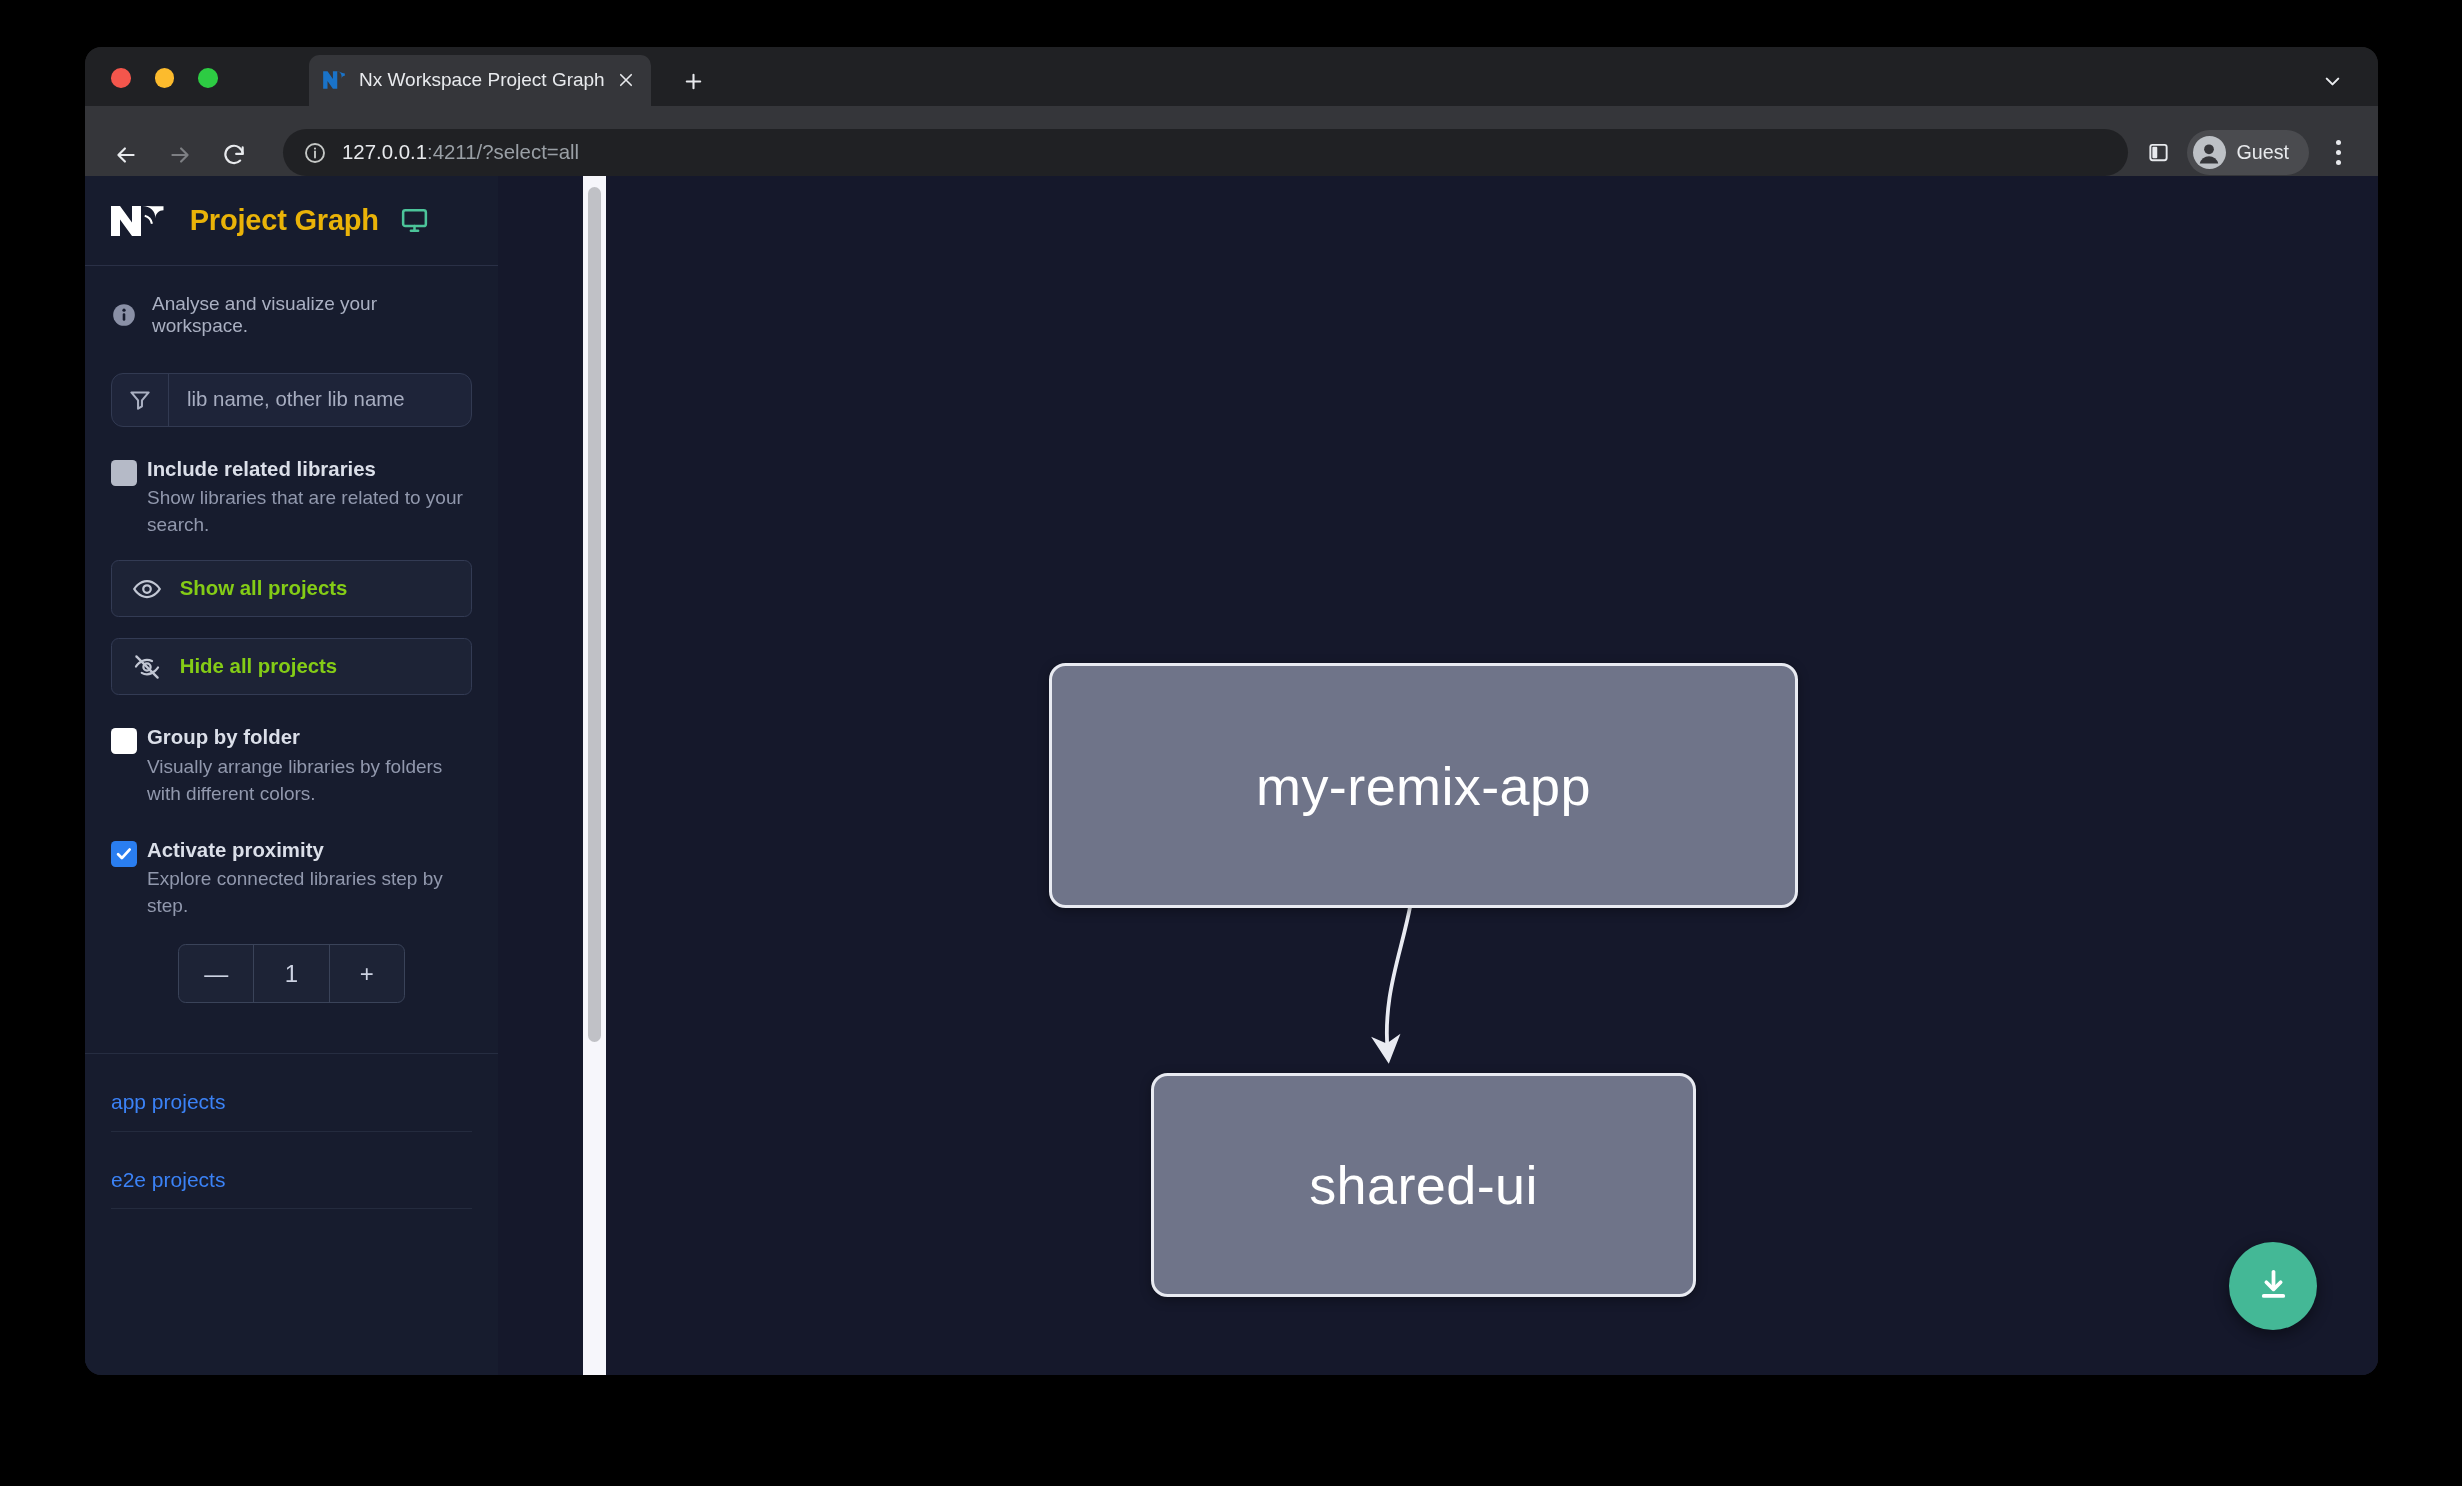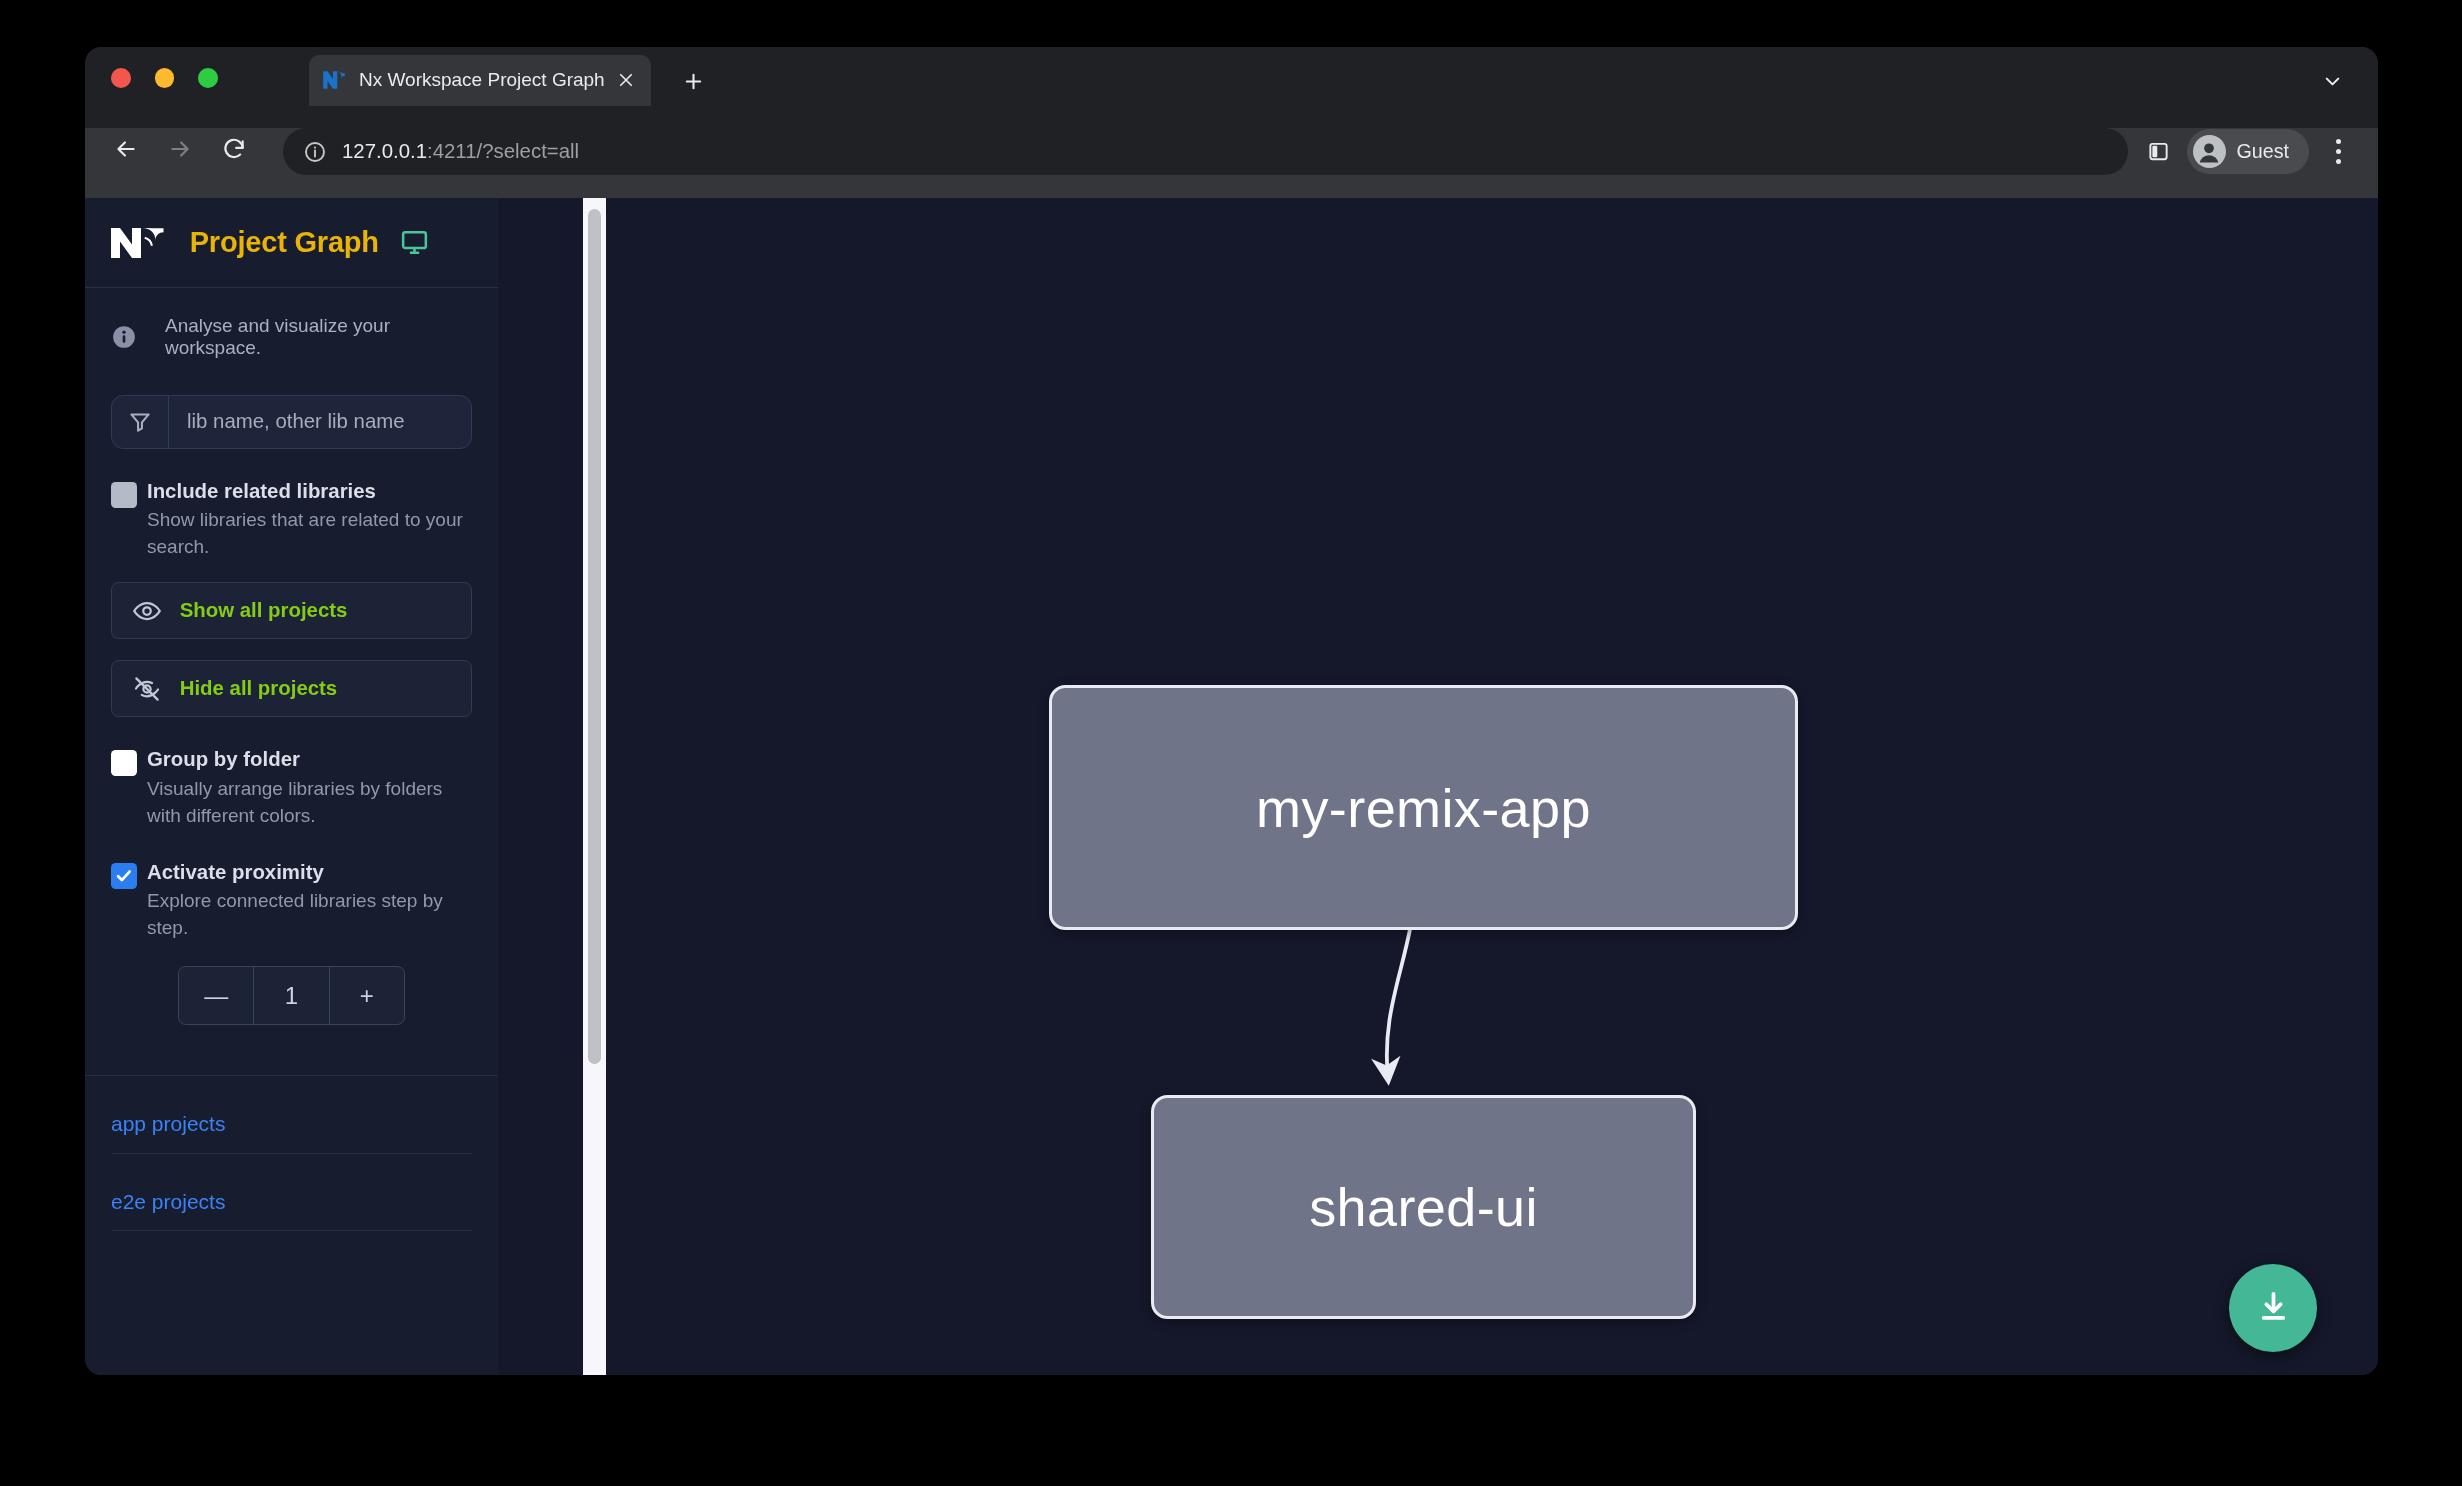--- a/index.html
+++ b/index.html
@@ -66,23 +66,22 @@
     width:32px; height:32px;
     display:flex; align-items:center; justify-content:center;
     color:#e8eaed;
   }
 
   
   #browser-toolbar{
     position:relative;
     height:70px;
     background:#35363a;
-    display:flex; align-items:flex-start;
+    display:flex; align-items:flex-end;
     padding:0 19.7px;
-    margin-top:22px;
   }
   .nav-btn{
     width:42px; height:42px; margin-right:12px;
     display:flex; align-items:center; justify-content:center;
     color:#e8eaed; flex:0 0 auto;
   }
   .nav-btn.disabled{ color:#7d7f83; }
   #omnibox{
     flex:1 1 auto; height:47px;
     background:#202124;
@@ -150,21 +149,21 @@
   #app-title{ font-size:29px; font-weight:700; color:#eab308; letter-spacing:-0.2px; }
   #monitor-icon{ margin-left:21px; color:#4cc49a; width:29px; height:29px; display:flex; }
   #sidebar-divider{ height:0.8px; background:#2a3046; }
 
   #sidebar-scroll{
     flex:1 1 auto;
     overflow:hidden;
     position:relative;
   }
   .tagline{
-    display:flex; align-items:center; gap:28px;
+    display:flex; align-items:center; gap:15px;
     padding:27px 26px 0 26px;
   }
   .tagline .info-icon{ width:26px;height:26px;flex:0 0 auto; color:#8a90a6; }
   .tagline span{ font-size:19px; color:#aab0c2; }
 
   #filter-box{
     margin:36px 26px 0 26px;
     height:54px;
     background:#1e2439;
     border:0.8px solid #323a52;

